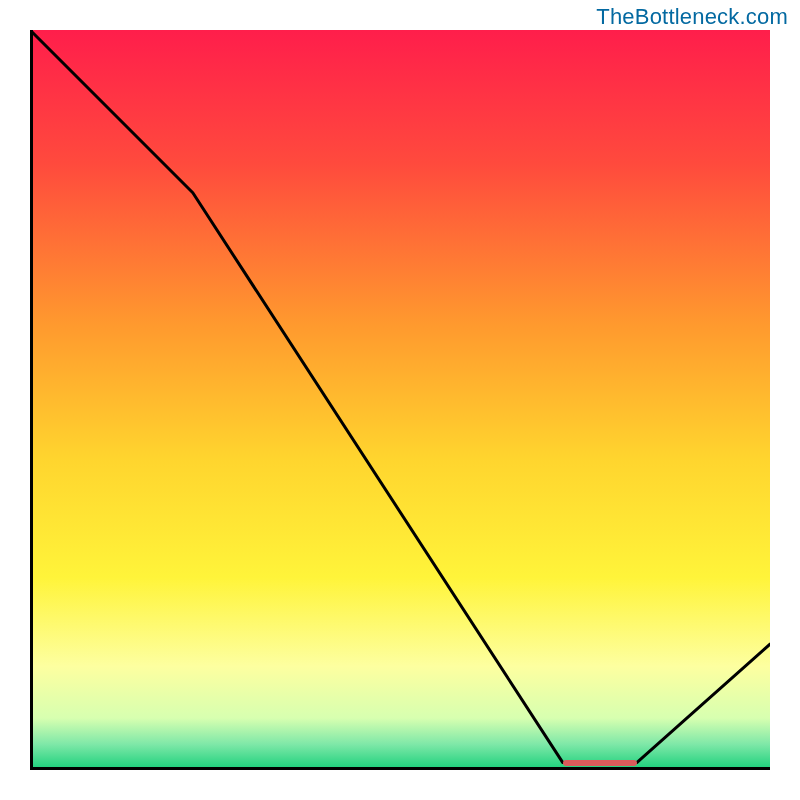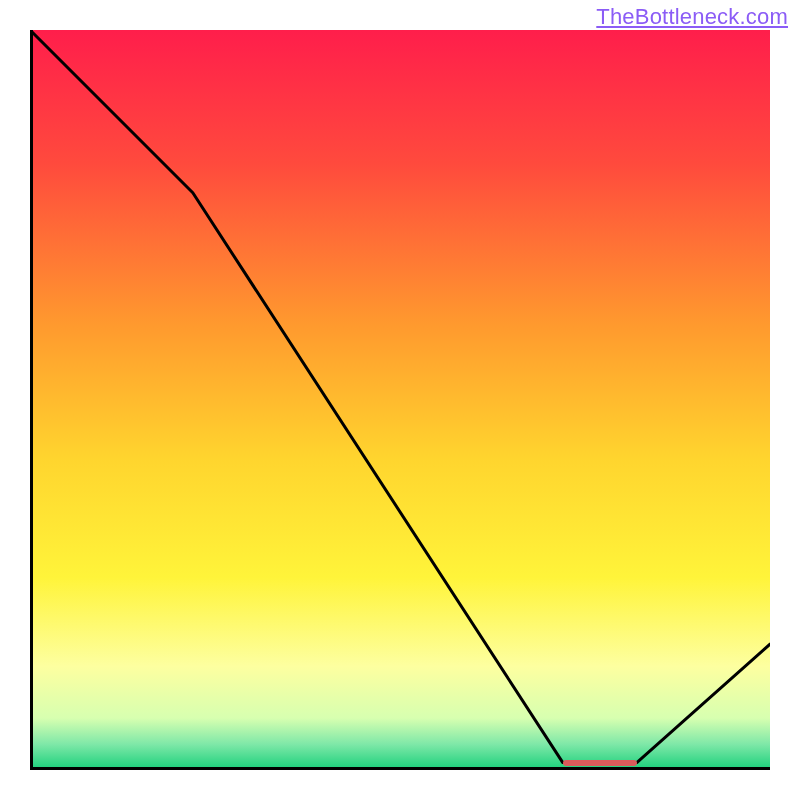--- a/index.html
+++ b/index.html
@@ -13,25 +13,24 @@
   }
   .wrap {
     position: relative;
     width: 800px;
     height: 800px;
   }
   .watermark {
     position: absolute;
     top: 4px;
     right: 12px;
-    color: #8b5cf6;
+    color: #0369a1;
     font-size: 22px;
     letter-spacing: 0.2px;
     font-weight: 400;
-    text-decoration: underline;
   }
   .plot-frame {
     position: absolute;
     left: 30px;
     top: 30px;
     width: 740px;
     height: 740px;
   }
   .gradient {
     position: absolute;

